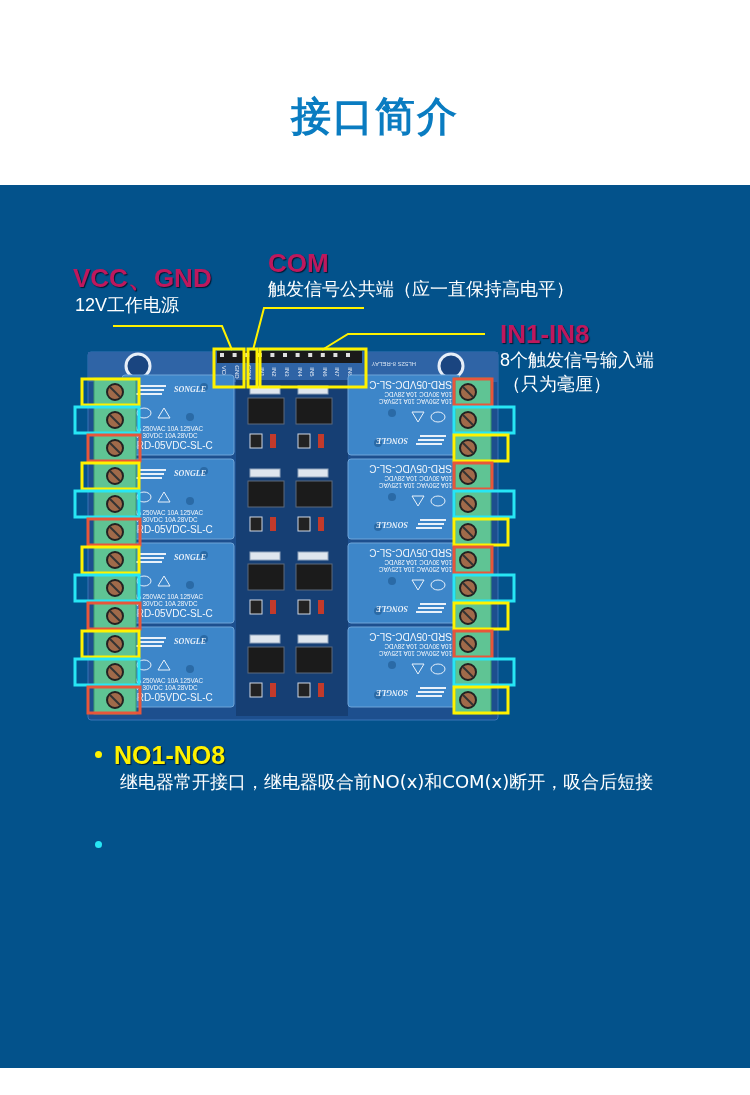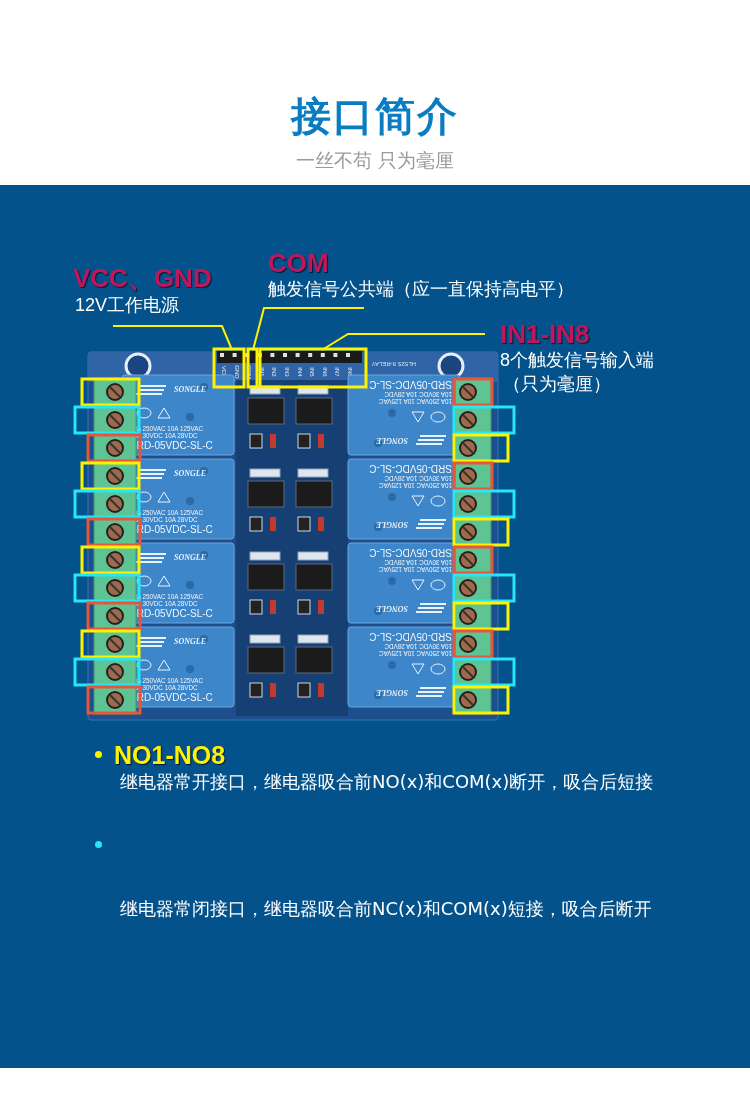--- a/index.html
+++ b/index.html
@@ -15,21 +15,20 @@
   .bul{position:absolute;left:95px;}
   .bul .head{font-family:"Liberation Sans",sans-serif;font-weight:bold;font-size:25px;line-height:28px;text-shadow:1px 1px 1px #001a33;}
   .bul .dot{display:inline-block;width:7px;height:7px;border-radius:50%;margin-right:12px;vertical-align:middle;position:relative;top:-3px;}
   .bul .desc{font-size:18px;line-height:25px;color:#fff;margin-left:25px;width:570px;}
 </style>
 </head>
 <body>
 
 <div class="header">
   <div class="title">接口简介</div>
-  <div class="subtitle">一丝不苟 只为毫厘</div>
 </div>
 
 <div class="panel"></div>
 
 <svg id="board" width="750" height="1095">
 
   <rect x="88" y="352" width="410" height="368" rx="3" fill="#1d4f8e" stroke="#3a74b8" stroke-width="1"></rect>
   <rect x="88" y="352" width="410" height="30" fill="#2f64a6"></rect>
 
   <circle cx="138" cy="366" r="12" fill="#1a4580" stroke="#e6eef8" stroke-width="3"></circle>
@@ -332,14 +331,13 @@
 <div class="lbl wt" style="left:503px;top:372px;">（只为毫厘）</div>
 
 <div class="bul" style="top:741px;">
   <div class="head" style="color:#fff200;"><span class="dot" style="background:#fff200;"></span><span>NO1-NO8</span></div>
   <div class="desc">继电器常开接口，继电器吸合前NO(x)和COM(x)断开，吸合后短接</div>
 </div>
 <div class="bul" style="top:831px;">
   <div class="head" style="color:#27e6f5;"><span class="dot" style="background:#27e6f5;"></span></div>
 </div>
 <div class="bul" style="top:896px;">
-  <div class="desc">继电器常闭接口，继电器吸合前NC(x)和COM(x)短接，吸合后断开</div>
 </div>
 
 </body></html>

